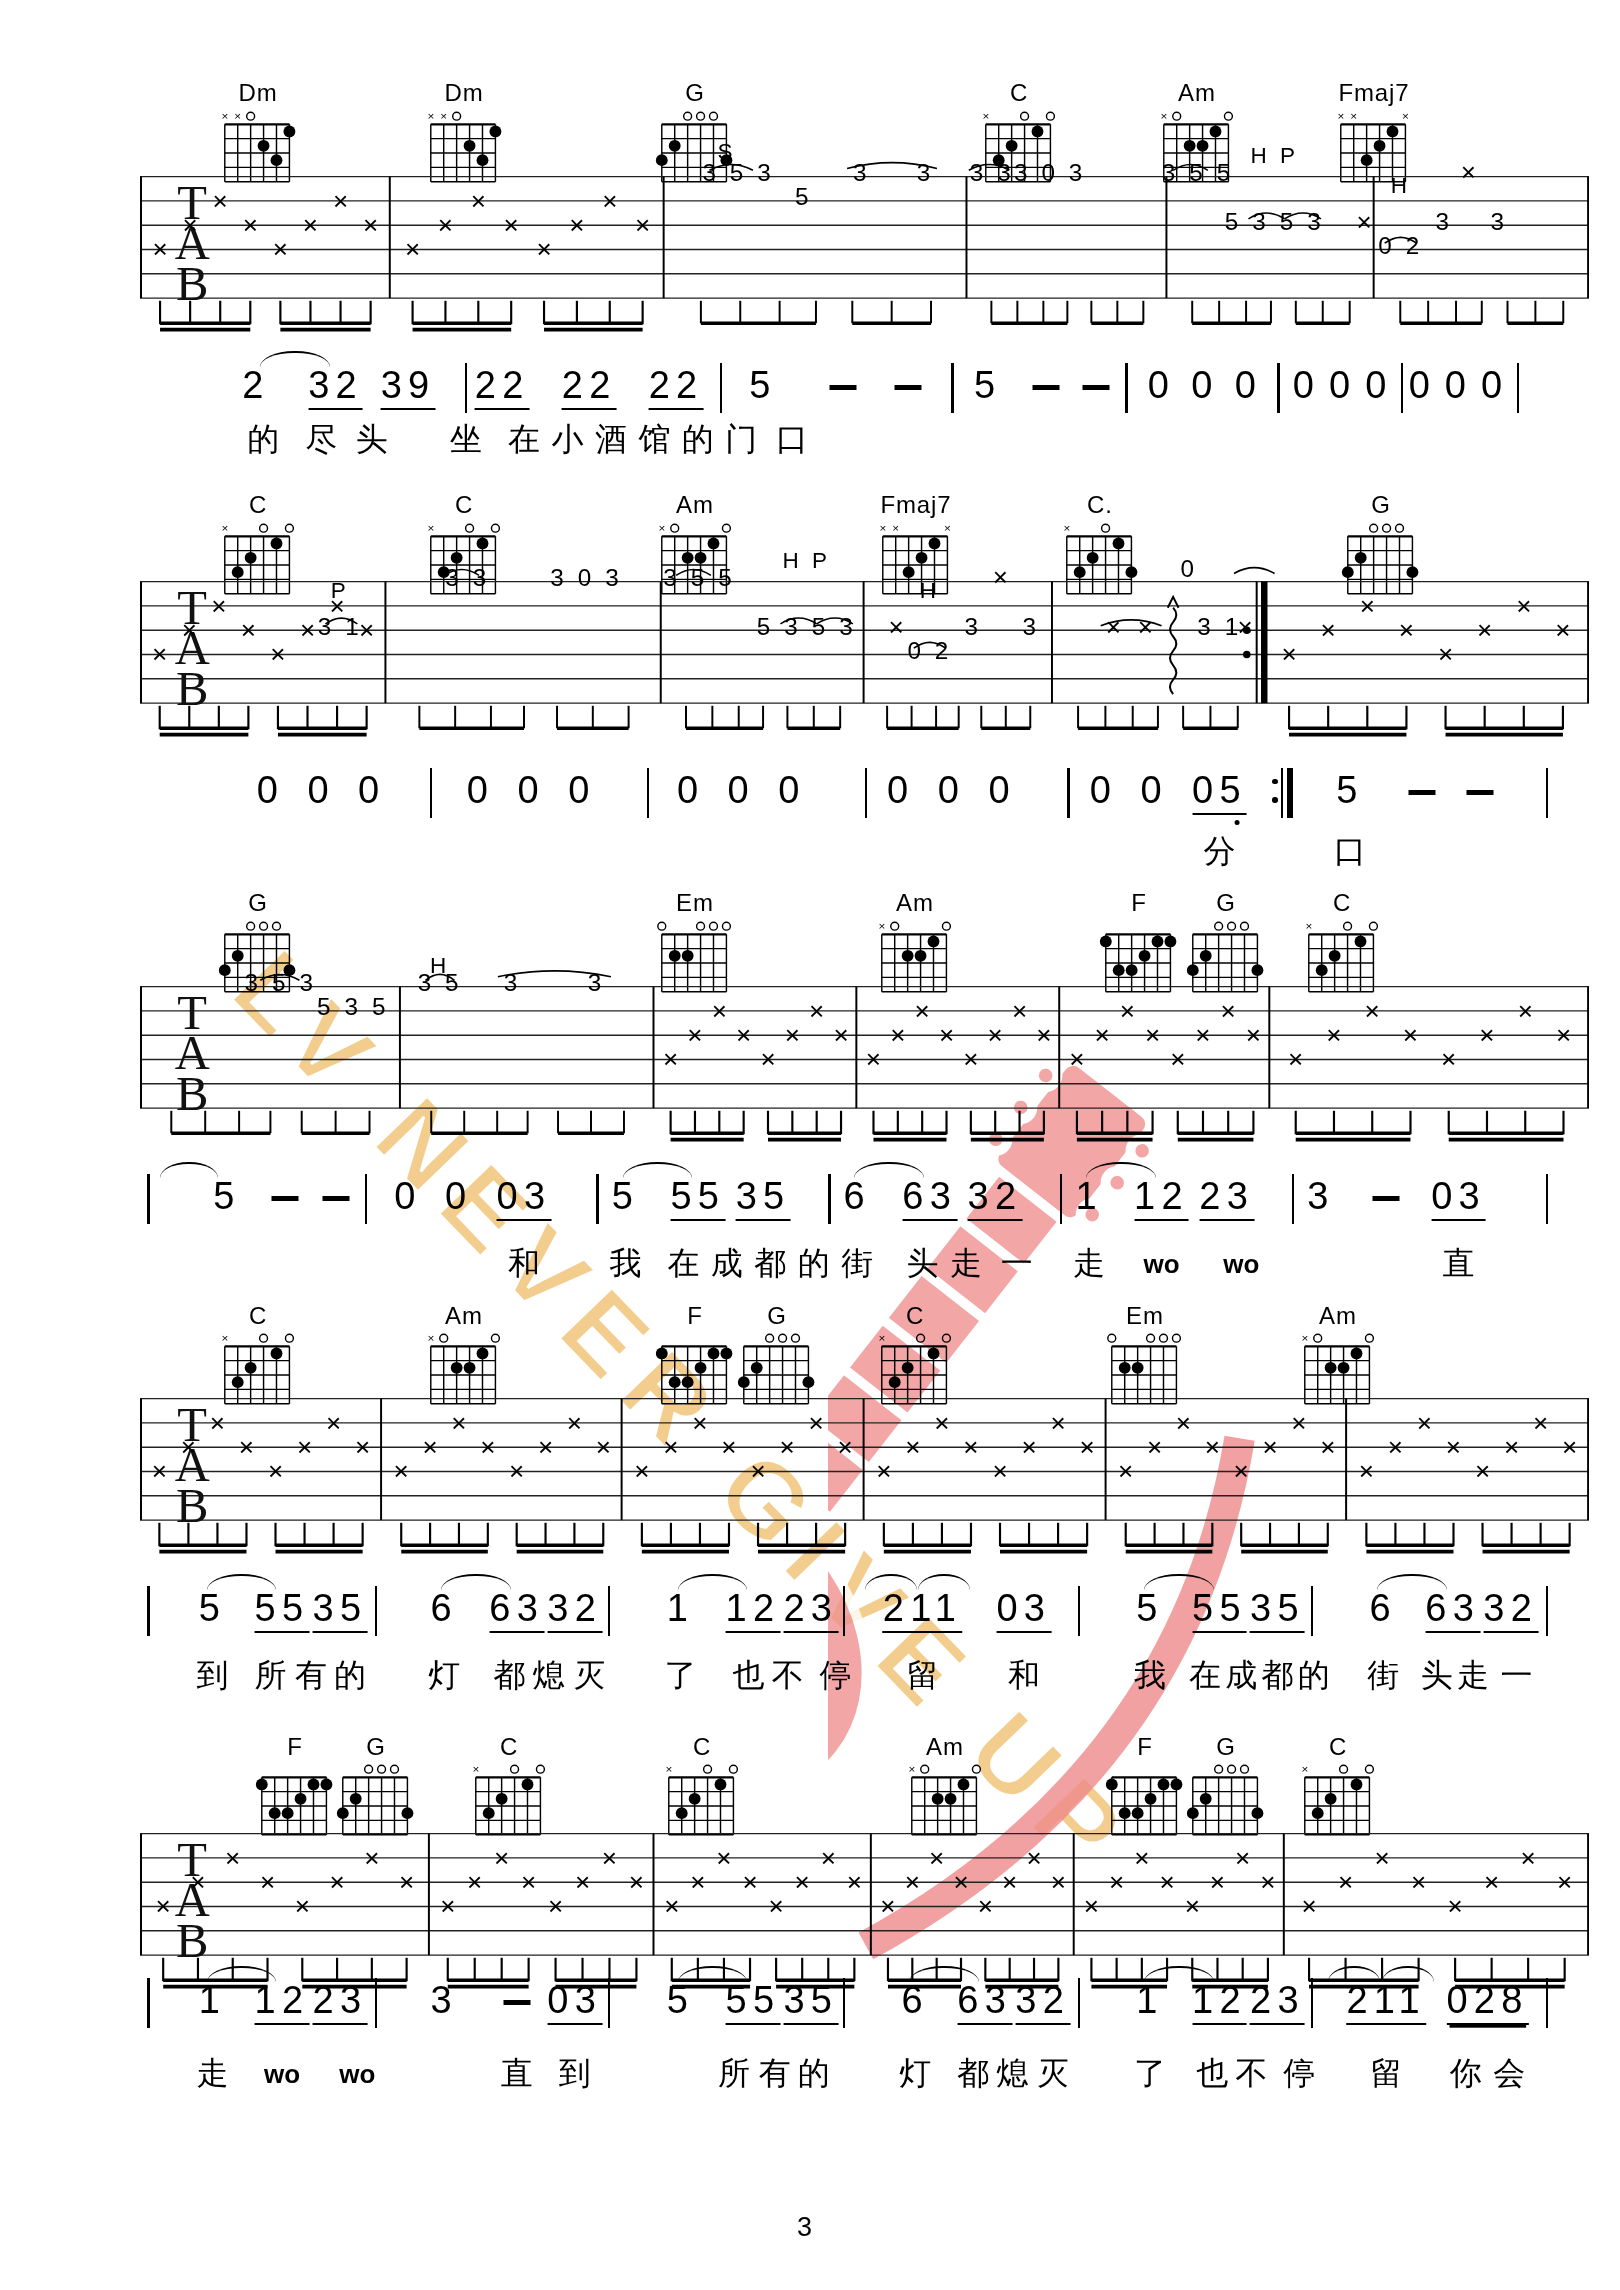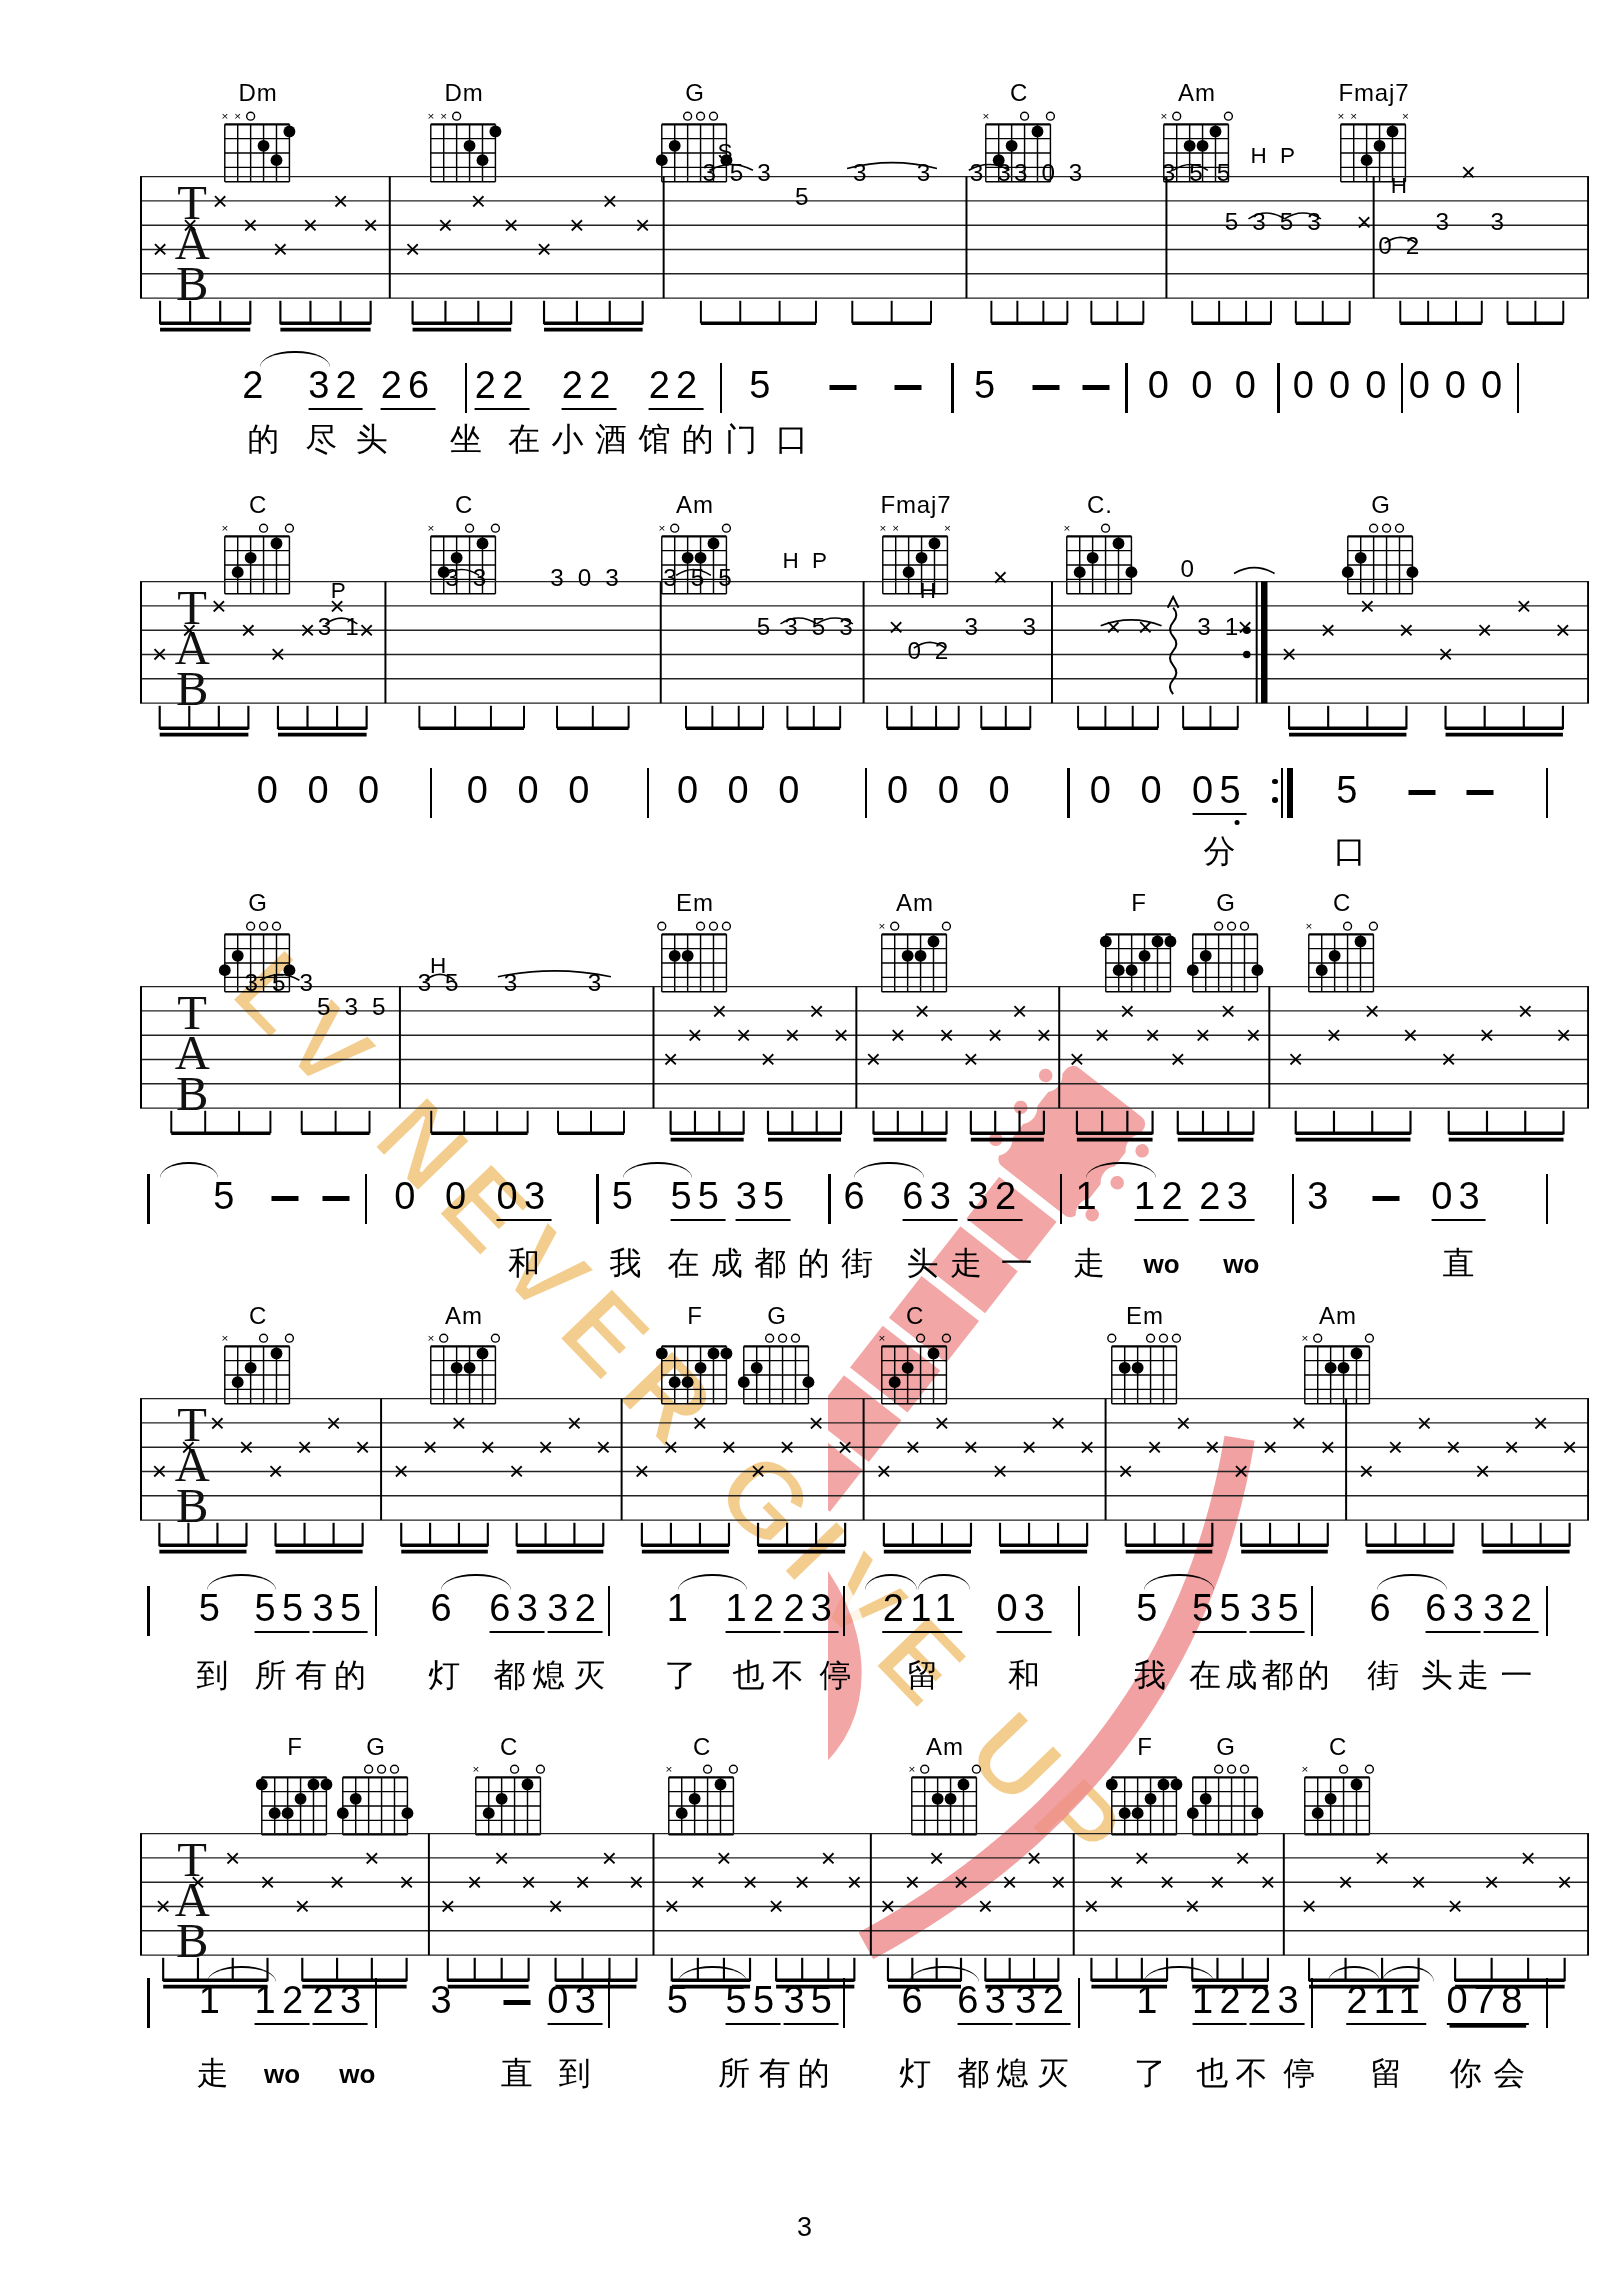--- a/index.html
+++ b/index.html
@@ -305,21 +305,21 @@
         <div class="bar" style="left: 22.4%;"></div>
         <div class="bar" style="left: 40%;"></div>
         <div class="bar" style="left: 56%;"></div>
         <div class="bar" style="left: 68%;"></div>
         <div class="bar" style="left: 78.5%;"></div>
         <div class="bar" style="left: 87%;"></div>
         <div class="bar" style="left: 95%;"></div>
         <div class="num-tok" style="left: 8%;">2</div>
         <div class="num-tok u1" style="left: 13.5%;">32</div>
         <div class="tie" style="left: 8.3%; width: 4.8%;"></div>
-        <div class="num-tok u1" style="left: 18.5%;">26</div>
+        <div class="num-tok u1" style="left: 18.5%;">39</div>
         <div class="num-tok u1" style="left: 25%;">22</div>
         <div class="num-tok u1" style="left: 31%;">22</div>
         <div class="num-tok u1" style="left: 37%;">22</div>
         <div class="num-tok" style="left: 43%;">5</div>
         <div class="num-dash" style="left: 48.5%;"></div>
         <div class="num-dash" style="left: 53%;"></div>
         <div class="num-tok" style="left: 58.5%;">5</div>
         <div class="num-dash" style="left: 62.5%;"></div>
         <div class="num-dash" style="left: 66%;"></div>
         <div class="num-tok" style="left: 70.5%;">0</div>
@@ -1575,21 +1575,21 @@
         <div class="num-tok u1" style="left: 58.3%;">63</div>
         <div class="tie" style="left: 53.1%; width: 4.8%;"></div>
         <div class="num-tok u1" style="left: 62.3%;">32</div>
         <div class="num-tok" style="left: 69.7%;">1</div>
         <div class="num-tok u1" style="left: 74.5%;">12</div>
         <div class="tie" style="left: 69.3%; width: 4.8%;"></div>
         <div class="num-tok u1" style="left: 78.5%;">23</div>
         <div class="num-tok u1" style="left: 86%;">211</div>
         <div class="tie" style="left: 82%; width: 3.6%;"></div>
         <div class="tie" style="left: 85.7%; width: 3.6%;"></div>
-        <div class="num-tok u2" style="left: 93%;">078</div>
+        <div class="num-tok u2" style="left: 93%;">028</div>
       </div>
       <div class="lyr-line" style="left: 140px; top: 2052px; width: 1449px;">
         <div class="lyr" style="left: 5%;">走</div>
         <div class="lyr latin" style="left: 9.8%;">wo</div>
         <div class="lyr latin" style="left: 15%;">wo</div>
         <div class="lyr" style="left: 26%;">直</div>
         <div class="lyr" style="left: 30%;">到</div>
         <div class="lyr" style="left: 41%;">所</div>
         <div class="lyr" style="left: 43.8%;">有</div>
         <div class="lyr" style="left: 46.5%;">的</div>

